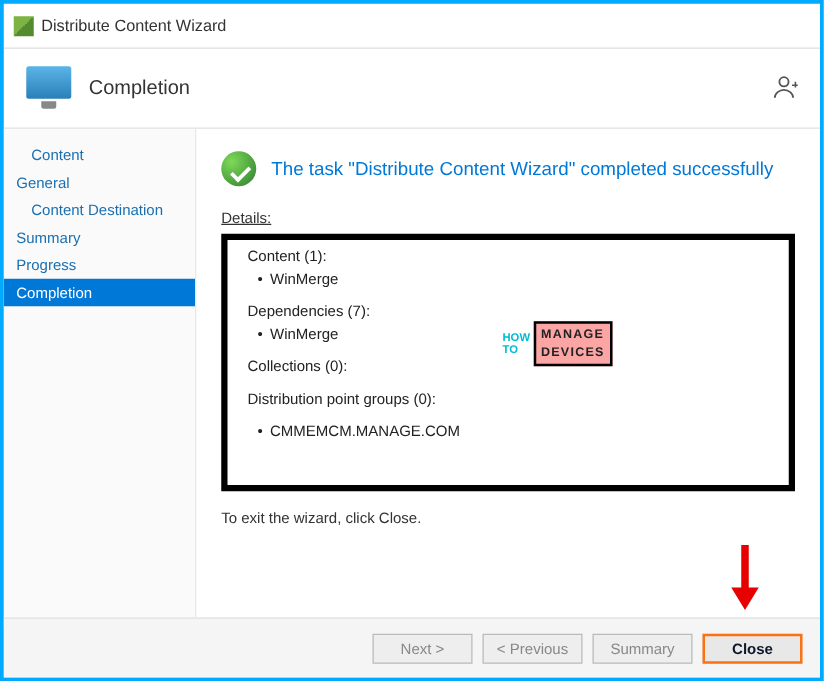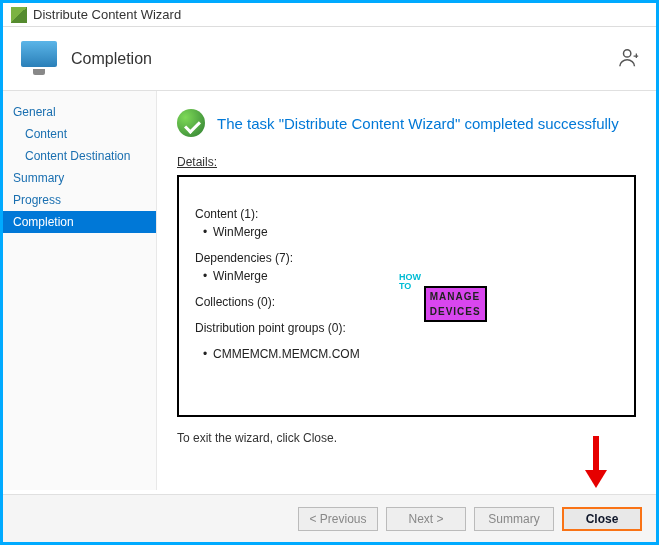--- a/index.html
+++ b/index.html
@@ -11,21 +11,21 @@
       border: 3px solid #00aaff;
       background: #fff;
       position: relative;
       overflow: hidden;
     }
     .titlebar {
       display: flex;
       align-items: center;
       padding: 4px 8px;
       border-bottom: 1px solid #ddd;
-      height: 24px;
+      height: 36px;
     }
     .title-icon {
       width: 16px; height: 16px;
       background: linear-gradient(135deg, #7cb342 50%, #558b2f 50%);
       margin-right: 6px;
     }
     .title-text { font-size: 13px; color: #333; }
     .header {
       display: flex;
       align-items: center;
@@ -114,23 +114,23 @@
       color: #0078d7;
       font-size: 15px;
     }
     .details-label {
       font-size: 12px;
       color: #333;
       margin-bottom: 6px;
       text-decoration: underline;
     }
     .details-box {
-      border: 2px solid #000000;
-      padding: 28px 16px;
-      height: 242px;
+      border: 5px solid #000000;
+      padding: 4px 16px;
+      height: 206px;
       font-size: 12px;
       color: #222;
       line-height: 1.5;
       position: relative;
       overflow: hidden;
     }
     .details-box .group { margin-bottom: 8px; }
     .details-box .bullet { padding-left: 18px; position: relative; }
     .details-box .bullet::before {
       content: "•";
@@ -146,22 +146,21 @@
       font-family: Liberation Sans, sans-serif;
       pointer-events: none;
     }
     .watermark .how { color: #00bcd4; display: inline-block; vertical-align: middle; font-size: 9px; line-height: 1; }
     .watermark .box1 {
       border: 2px solid #000;
       padding: 1px 4px;
       display: inline-block;
       vertical-align: middle;
       letter-spacing: 1px;
-      background: #d946ef;
-      margin-top: 44px;
+      background: #fca5a5;
     }
     .exit-text {
       margin-top: 14px;
       font-size: 12px;
       color: #333;
     }
     .footer {
       position: absolute;
       bottom: 0; left: 0; right: 0;
       height: 48px;
@@ -213,22 +212,22 @@
     <svg width="22" height="22" viewBox="0 0 24 24" fill="none" stroke="#555" stroke-width="1.6">
       <circle cx="10" cy="7" r="4"></circle>
       <path d="M2 21c0-4 4-7 8-7s8 3 8 7"></path>
       <path d="M17 10l5 0 M20 7l0 5" stroke-width="1.4"></path>
     </svg>
   </div>
 </div>
 
 <div class="body">
   <div class="sidebar">
+    <div class="sidebar-item indent">Content</div>
     <div class="sidebar-item">General</div>
-    <div class="sidebar-item indent">Content</div>
     <div class="sidebar-item indent">Content Destination</div>
     <div class="sidebar-item">Summary</div>
     <div class="sidebar-item">Progress</div>
     <div class="sidebar-item selected">Completion</div>
   </div>
 
   <div class="content">
     <div class="success-row">
       <div class="check-icon"></div>
       <div class="success-text">The task "Distribute Content Wizard" completed successfully</div>
@@ -245,36 +244,36 @@
         <div>Dependencies (7):</div>
         <div class="bullet">WinMerge</div>
       </div>
       <div class="group">
         <div>Collections (0):</div>
       </div>
       <div class="group">
         <div>Distribution point groups (0):</div>
       </div>
       <div class="group">
-        <div class="bullet">CMMEMCM.MEMCM.COM</div>
+        <div class="bullet">CMMEMCM.MANAGE.COM</div>
       </div>
 
       <div class="watermark">
         <span class="how"><span>HOW</span><br><span>TO</span></span>
         <span class="box1"><span>MANAGE</span><br><span>DEVICES</span></span>
       </div>
     </div>
 
     <div class="exit-text">To exit the wizard, click Close.</div>
   </div>
 </div>
 
 <div class="footer">
+  <button class="btn" disabled="">Next &gt;</button>
   <button class="btn" disabled="">&lt; Previous</button>
-  <button class="btn" disabled="">Next &gt;</button>
   <button class="btn" disabled="">Summary</button>
   <button class="btn enabled">Close</button>
 </div>
 
 <svg class="arrow-annot" width="30" height="56" viewBox="0 0 30 56">
   <line x1="15" y1="2" x2="15" y2="38" stroke="#e60000" stroke-width="6"></line>
   <polygon points="15,54 4,36 26,36" fill="#e60000"></polygon>
 </svg>
 
 </body></html>

